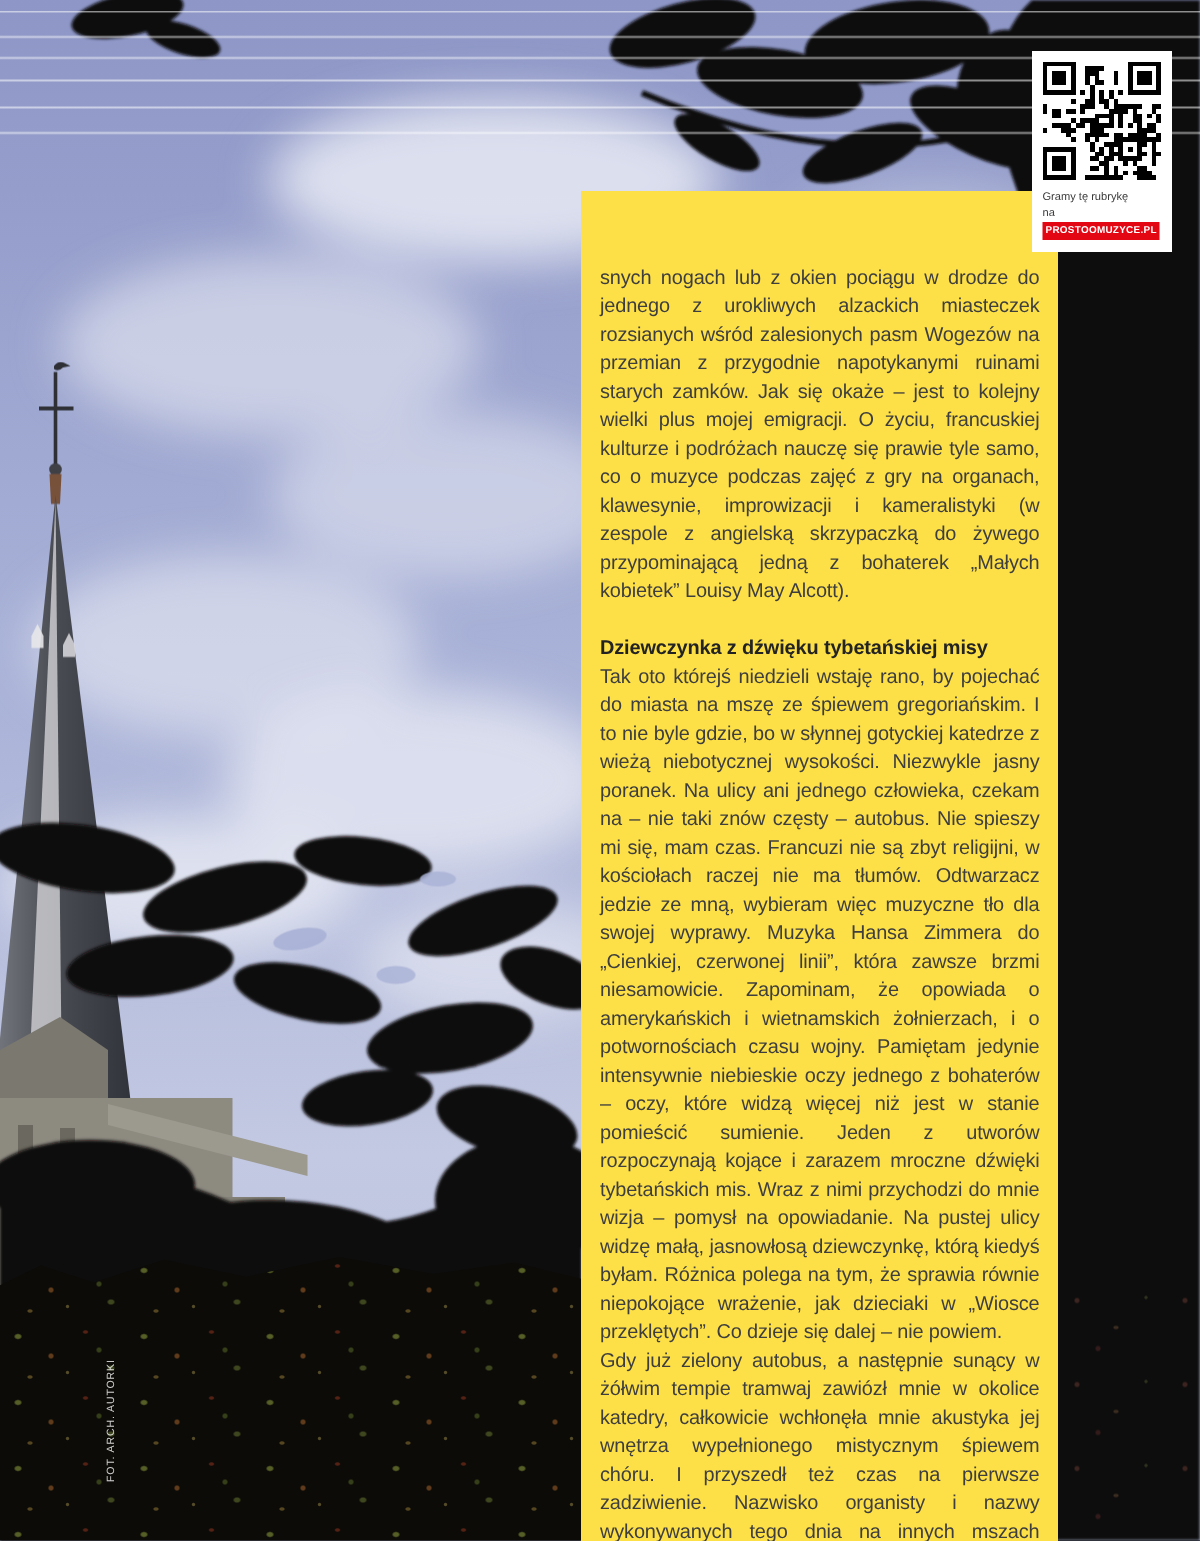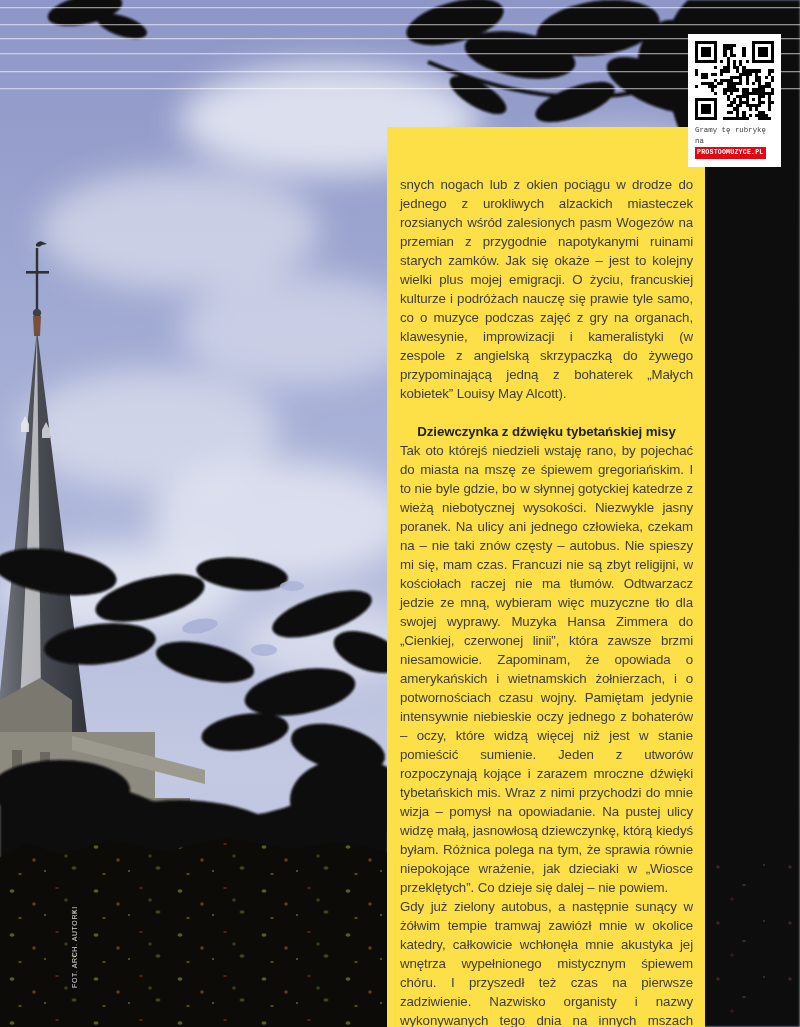--- a/index.html
+++ b/index.html
@@ -28,25 +28,25 @@
       radial-gradient(2px 2px at 60px 10px, rgba(120,140,70,.3) 40%, transparent 72%),
       radial-gradient(3px 3px at 28px 44px, rgba(140,60,60,.3) 40%, transparent 72%);
     background-size:72px 56px;}
 
   
   .column{position:absolute;left:387px;top:127px;width:318px;height:900px;
     background:#fde047;box-sizing:border-box;padding:48px 12px 0 13px;}
   .column p{margin:0;font-size:13.3px;line-height:19px;color:#3e3e3e;
     text-align:justify;letter-spacing:-0.1px;}
   .column h3{margin:19px 0 0 0;font-size:13.3px;line-height:19px;color:#232323;
-    font-weight:700;letter-spacing:-0.1px;text-align:center;}
+    font-weight:700;letter-spacing:-0.1px;}
 
   
   .qr-card{position:absolute;left:688px;top:34px;width:93px;box-sizing:border-box;
-    background:#fff;padding:7px 7px 8px 7px;font-family:Liberation Mono, monospace;}
+    background:#fff;padding:7px 7px 8px 7px;}
   .qr-card svg{display:block;width:79px;height:79px;}
   .qr-text{margin-top:5px;font-size:7.4px;line-height:1.5;color:#3a3a3a;}
   .badge{display:inline-block;background:#e30613;color:#fff;font-size:6.6px;
     font-weight:700;padding:1px 2px;letter-spacing:.2px;}
 
   
   .photo-credit{position:absolute;left:71px;top:988px;transform:rotate(-90deg);
     transform-origin:0 0;white-space:nowrap;font-size:7px;letter-spacing:.6px;
     color:rgba(235,235,235,.88);}
 </style>

